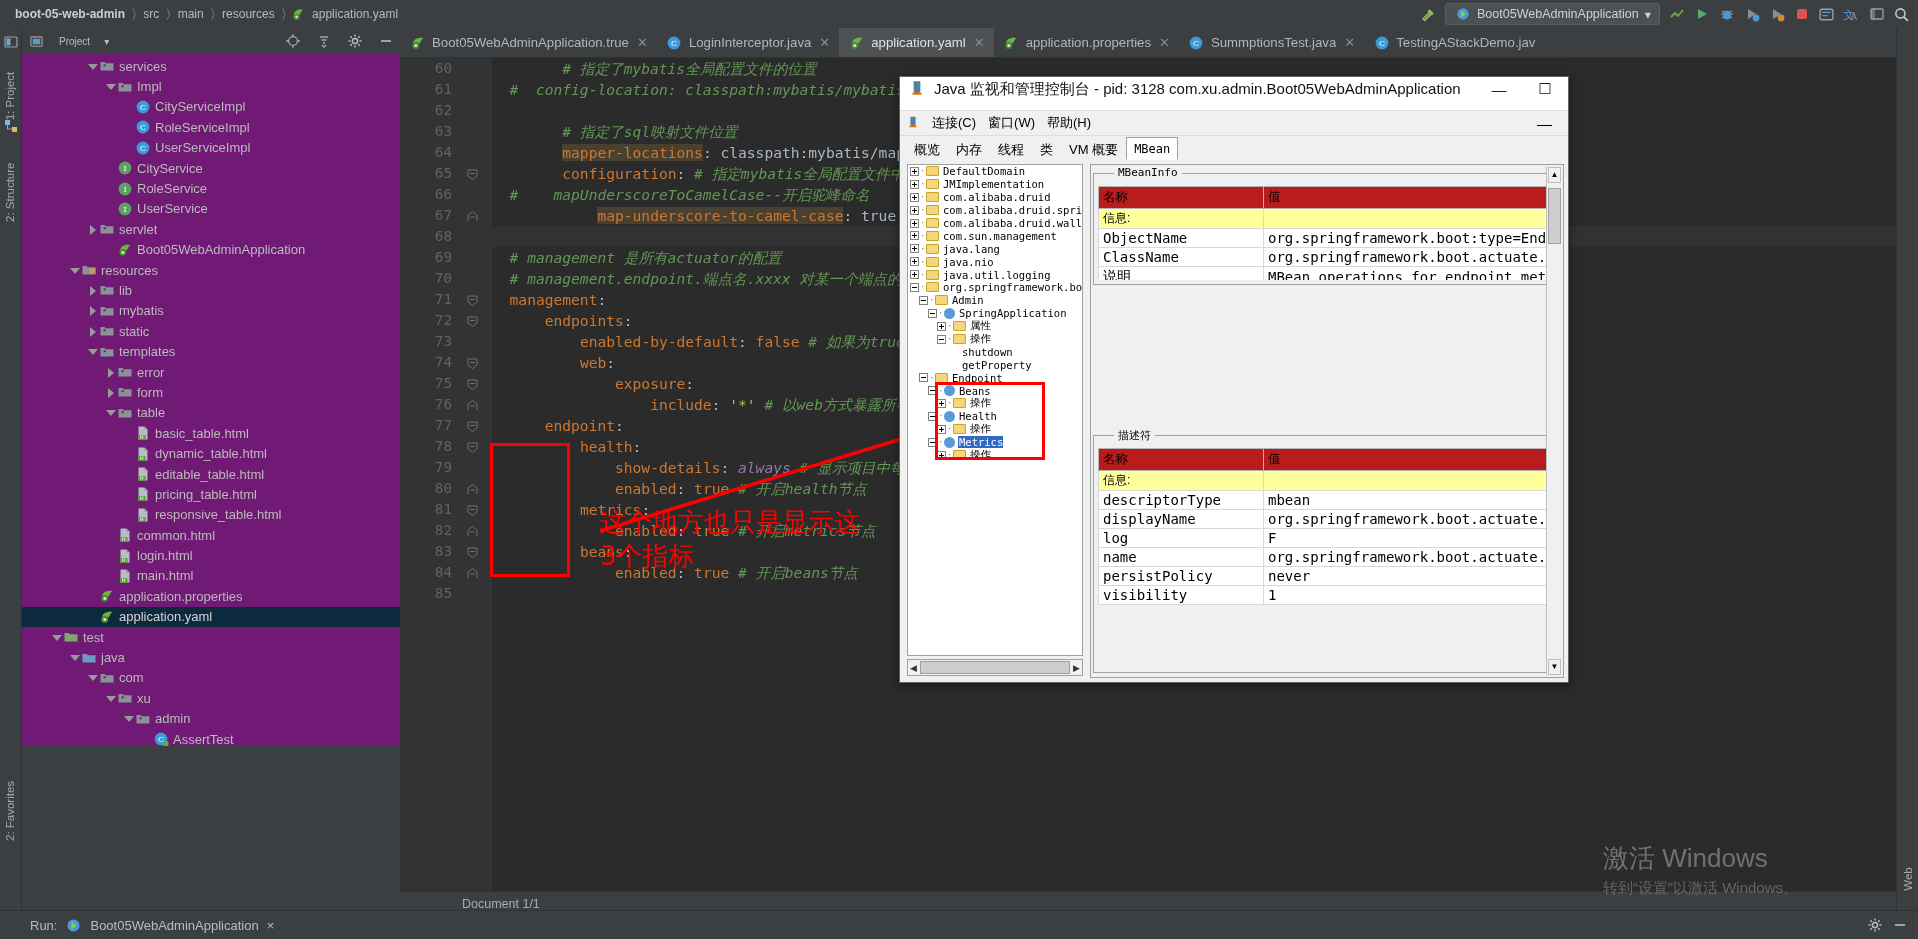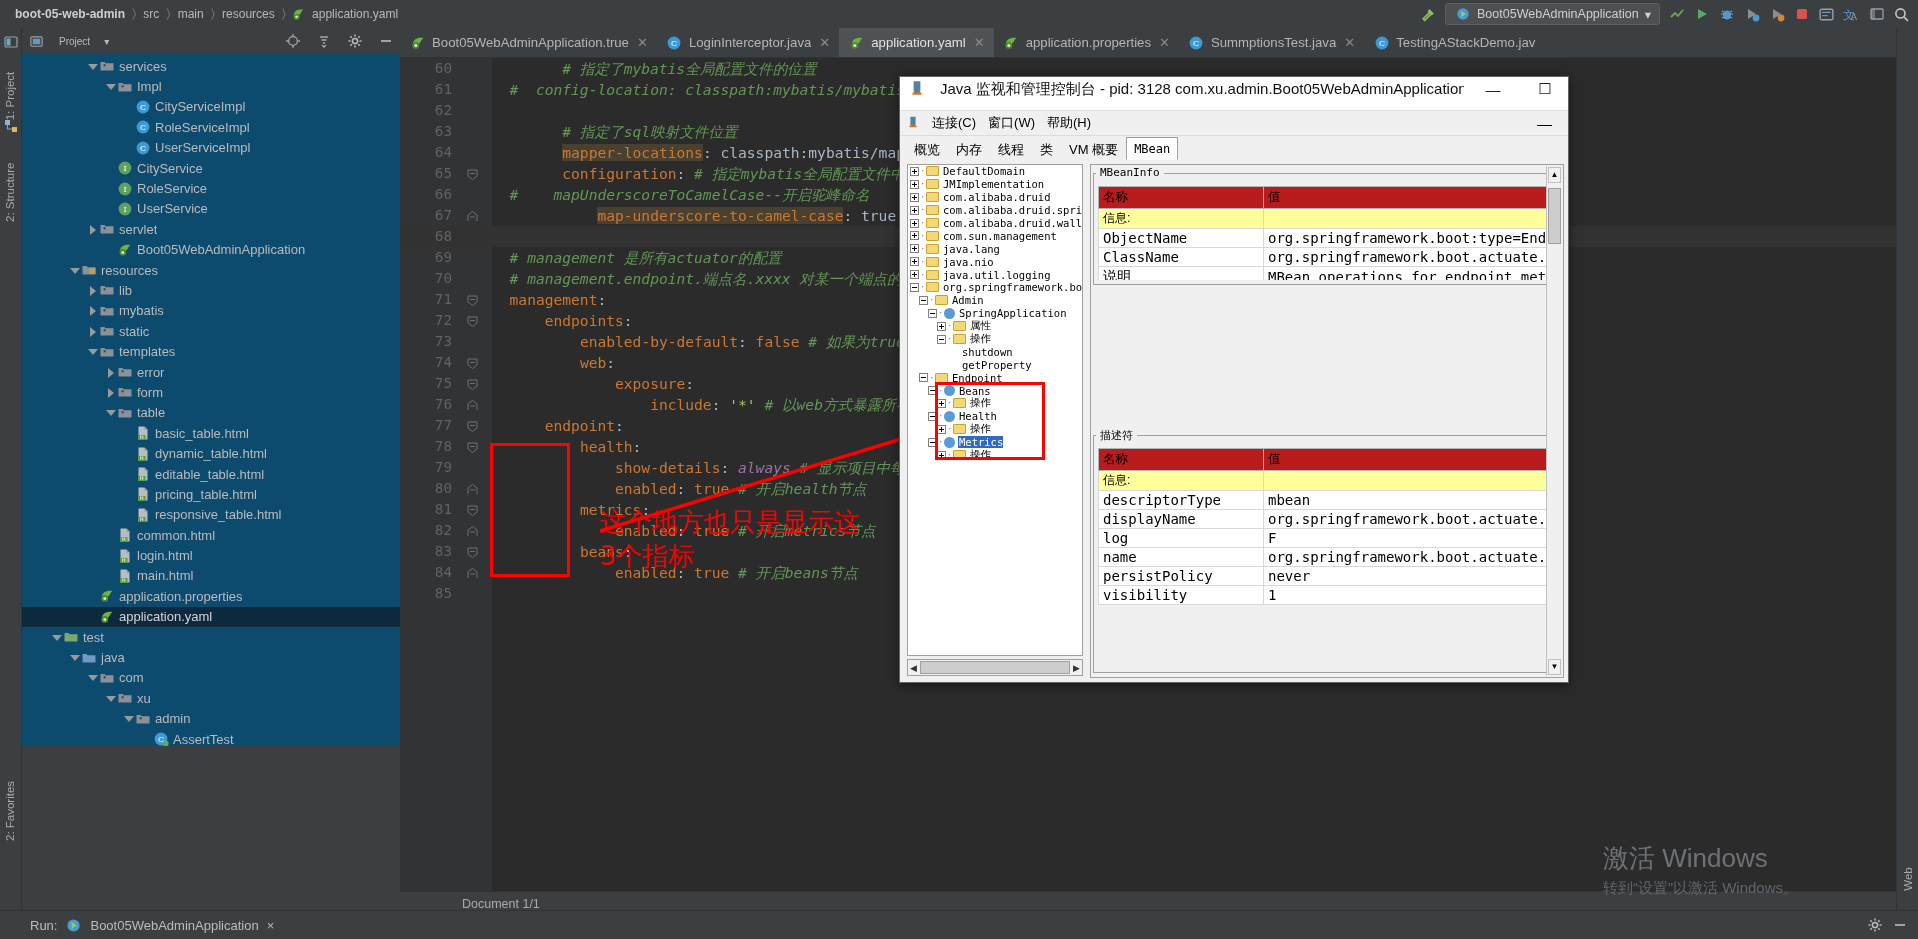--- a/index.html
+++ b/index.html
@@ -57,21 +57,21 @@
     position: absolute; left: 22px; top: 28px; width: 378px; height: 718px;
     background: #3c3f41;
   }
   .panel-header {
     height: 26px; display: flex; align-items: center; padding: 0 6px;
     gap: 14px; color: #bbb; font-size: 10px;
   }
   .panel-header .spacer { flex: 1; }
   .tree {
     position: absolute; top: 26px; left: 0; right: 0; bottom: 0;
-    background: #0c4a6e; overflow: hidden; padding-top: 2px;
+    background: #701a75; overflow: hidden; padding-top: 2px;
   }
   .tree-row {
     height: 20.4px; display: flex; align-items: center;
     font-size: 13px; color: #bbbbbb; white-space: nowrap;
     padding-right: 4px;
   }
   .tree-row.sel { background: #0d293e; color: #d5d5d5; }
   .arrow { width: 13px; height: 13px; flex: 0 0 13px; position: relative; }
   .arrow.down::before {
     content: ""; position: absolute; left: 2px; top: 4px;
@@ -151,21 +151,21 @@
 
   
   .jdialog {
     position: absolute; left: 899px; top: 76px; width: 670px; height: 607px;
     background: #f0f0f0; border: 1px solid #646464;
     box-shadow: 0 2px 10px rgba(0,0,0,.5);
     font-family: "Liberation Sans", sans-serif; color: #000;
   }
   .jtitlebar {
     height: 34px; background: #ffffff; display: flex; align-items: center;
-    padding: 0 0 9px 8px; border-bottom: 1px solid #e0e0e0; gap: 6px;
+    padding: 0 0 9px 8px; border-bottom: 1px solid #e0e0e0;
   }
   .jtitle { font-size: 15px; color: #111; margin-left: 8px; flex: 1; white-space: nowrap; overflow: hidden; }
   .jwinbtn { width: 46px; height: 34px; display: flex; align-items: center; justify-content: center; font-size: 15px; color: #222; }
   .jmenubar {
     height: 25px; background: #f0f0f0; display: flex; align-items: center;
     gap: 12px; padding: 0 6px; font-size: 13px; border-bottom: 1px solid #dcdcdc;
   }
   .jmenu-right { margin-left: auto; padding-right: 10px; font-size: 15px; }
   .jtabs { height: 24px; display: flex; align-items: flex-end; padding-left: 6px; background: #f0f0f0; }
   .jtab {
@@ -209,21 +209,21 @@
 
   .mbinfo-pane {
     position: absolute; left: 186px; top: 0; right: 0; bottom: 0;
     border: 1px solid #a0a0a0; background: #f0f0f0;
   }
   .group-box {
     position: absolute; left: 2px; right: 2px; border: 1px solid #a0a0a0;
     background: #f0f0f0;
   }
   .group-title {
-    position: absolute; left: 2px; top: -8px; background: #f0f0f0;
+    position: absolute; left: 20px; top: -8px; background: #f0f0f0;
     padding: 0 4px; font-family: "DejaVu Sans Mono", monospace; font-size: 11px; color: #000;
   }
   .jtable { width: 100%; border-collapse: collapse; table-layout: fixed; font-size: 11px; }
   .jtable th {
     background: #b91c1c; border: 1px solid #b4b4b4; text-align: left;
     font-weight: normal; font-size: 12.5px; padding: 2px 4px; height: 20px;
     font-family: "Liberation Sans", sans-serif;
   }
   .jtable td {
     border: 1px solid #d8d8d8; background: #fff; padding: 1px 4px; height: 13px;

